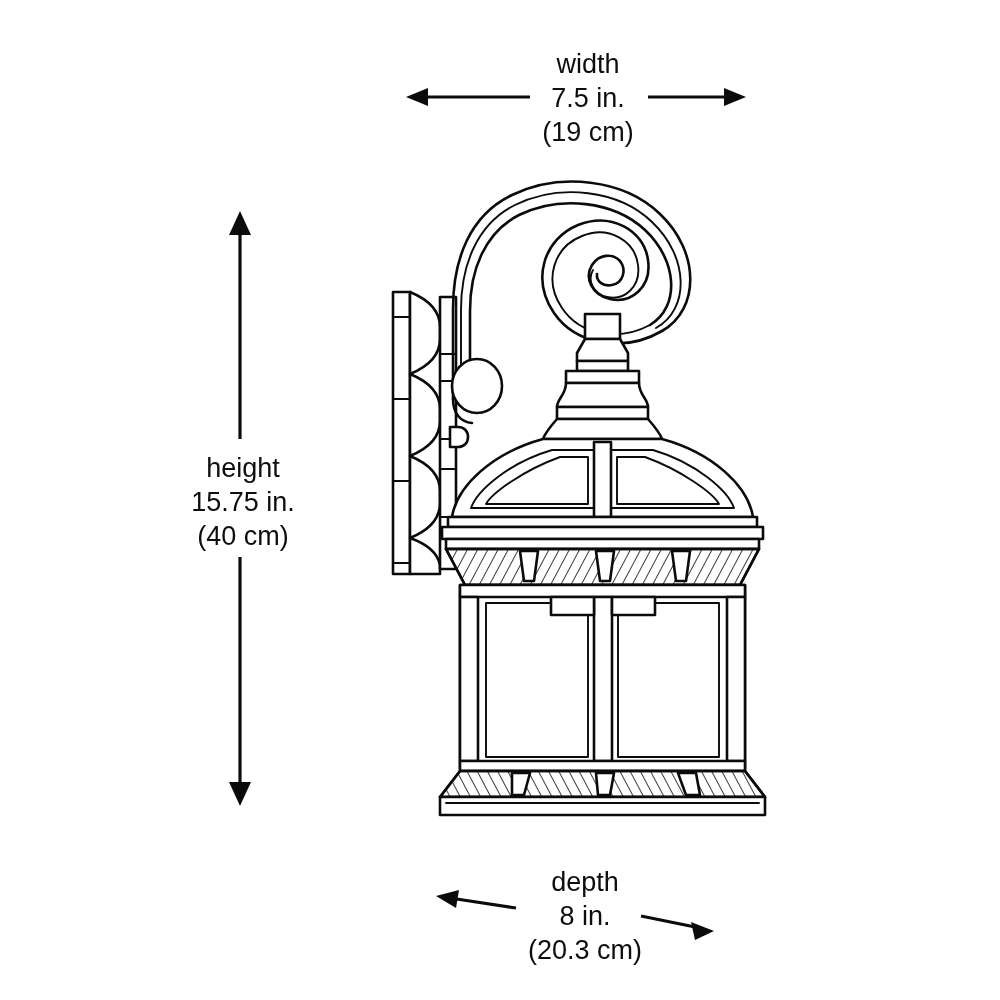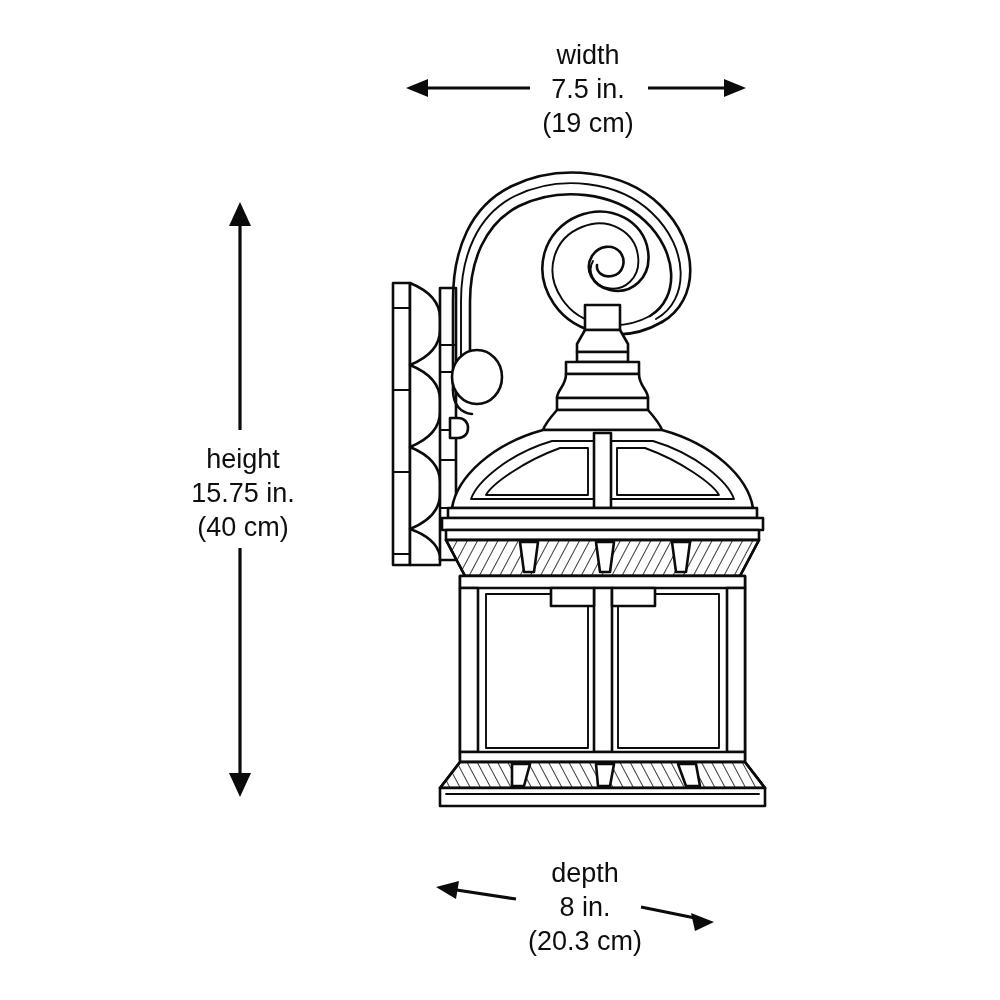--- a/index.html
+++ b/index.html
@@ -10,21 +10,21 @@
   }
   body {
     width: 1000px;
     height: 1000px;
     font-family: "Liberation Sans", sans-serif;
     position: relative;
     overflow: hidden;
   }
   #diagram-root {
     position: absolute;
-    top: 0; left: 0;
+    top: 9px; left: 0;
     width: 1000px;
     height: 802px;
   }
   svg.stage {
     display: block;
     width: 1000px;
     height: 1000px;
   }
   .dim-text {
     font-family: "Liberation Sans", sans-serif;

